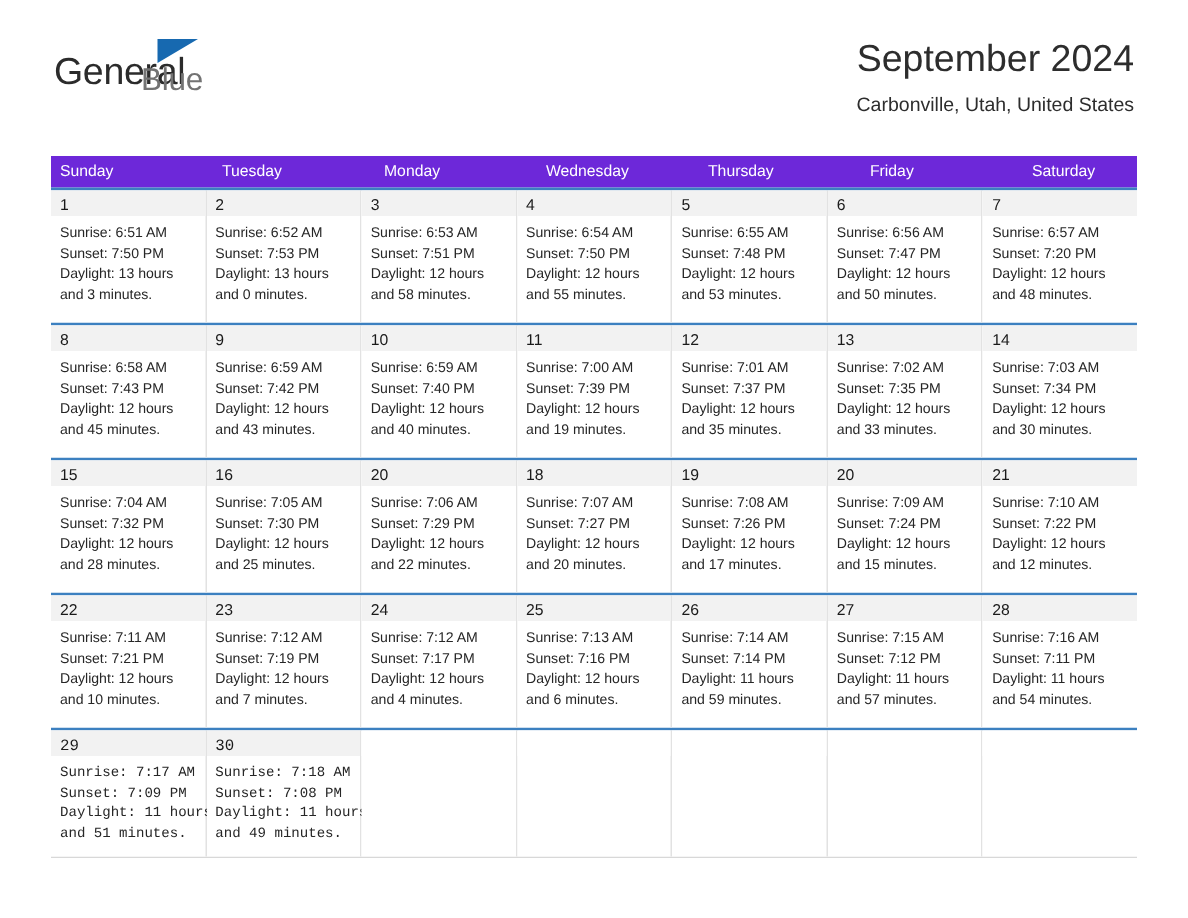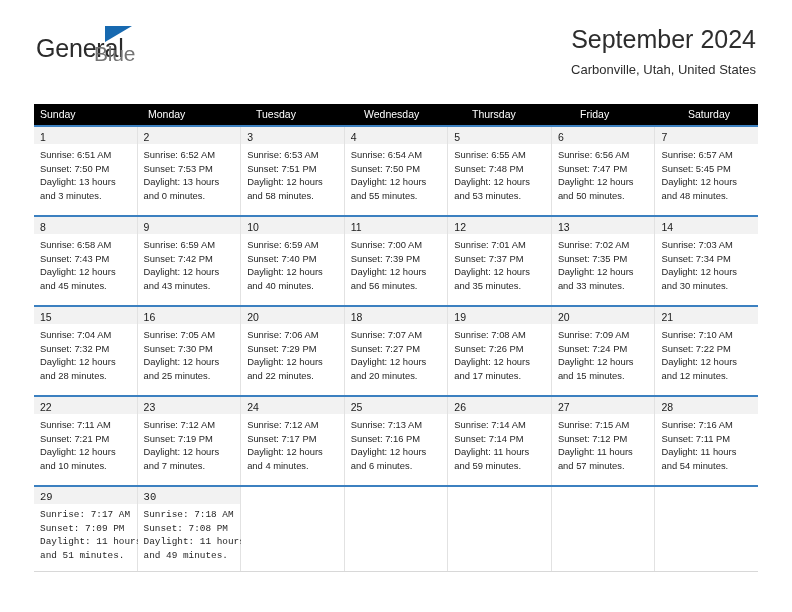--- a/index.html
+++ b/index.html
@@ -90,21 +90,21 @@
   
   .calendar {
     position: absolute;
     left: 34px;
     top: 104px;
     width: 724px;
   }
 
   .weekday-row {
     display: flex;
-    background: #000000;
+    background: #6d28d9;
     height: 21px;
     gap: 32px;
   }
   .weekday-cell {
     flex: 1 1 0;
     color: #ffffff;
     font-size: 10.5px;
     line-height: 21px;
     padding-left: 6px;
     box-sizing: border-box;
@@ -173,22 +173,22 @@
 
     <div class="title-block">
       <div class="cal-title">September 2024</div>
       <div class="cal-subtitle">Carbonville, Utah, United States</div>
     </div>
   </div>
 
   <div class="calendar">
     <div class="weekday-row">
       <div class="weekday-cell">Sunday</div>
+      <div class="weekday-cell">Tuesday</div>
       <div class="weekday-cell">Monday</div>
-      <div class="weekday-cell">Tuesday</div>
       <div class="weekday-cell">Wednesday</div>
       <div class="weekday-cell">Thursday</div>
       <div class="weekday-cell">Friday</div>
       <div class="weekday-cell">Saturday</div>
     </div>
 
     <div id="weeks-container">
         <div class="week-row">
           <div class="day-cell">
             <div class="daynum-band"><span class="daynum">1</span></div>
@@ -241,21 +241,21 @@
               <div class="day-line">Sunrise: 6:56 AM</div>
               <div class="day-line">Sunset: 7:47 PM</div>
               <div class="day-line">Daylight: 12 hours</div>
               <div class="day-line">and 50 minutes.</div>
             </div>
           </div>
           <div class="day-cell">
             <div class="daynum-band"><span class="daynum">7</span></div>
             <div class="day-body">
               <div class="day-line">Sunrise: 6:57 AM</div>
-              <div class="day-line">Sunset: 5:45 PM</div>
+              <div class="day-line">Sunset: 7:20 PM</div>
               <div class="day-line">Daylight: 12 hours</div>
               <div class="day-line">and 48 minutes.</div>
             </div>
           </div>
         </div>
         <div class="week-row">
           <div class="day-cell">
             <div class="daynum-band"><span class="daynum">8</span></div>
             <div class="day-body">
               <div class="day-line">Sunrise: 6:58 AM</div>
@@ -281,21 +281,21 @@
               <div class="day-line">Daylight: 12 hours</div>
               <div class="day-line">and 40 minutes.</div>
             </div>
           </div>
           <div class="day-cell">
             <div class="daynum-band"><span class="daynum">11</span></div>
             <div class="day-body">
               <div class="day-line">Sunrise: 7:00 AM</div>
               <div class="day-line">Sunset: 7:39 PM</div>
               <div class="day-line">Daylight: 12 hours</div>
-              <div class="day-line">and 56 minutes.</div>
+              <div class="day-line">and 19 minutes.</div>
             </div>
           </div>
           <div class="day-cell">
             <div class="daynum-band"><span class="daynum">12</span></div>
             <div class="day-body">
               <div class="day-line">Sunrise: 7:01 AM</div>
               <div class="day-line">Sunset: 7:37 PM</div>
               <div class="day-line">Daylight: 12 hours</div>
               <div class="day-line">and 35 minutes.</div>
             </div>

